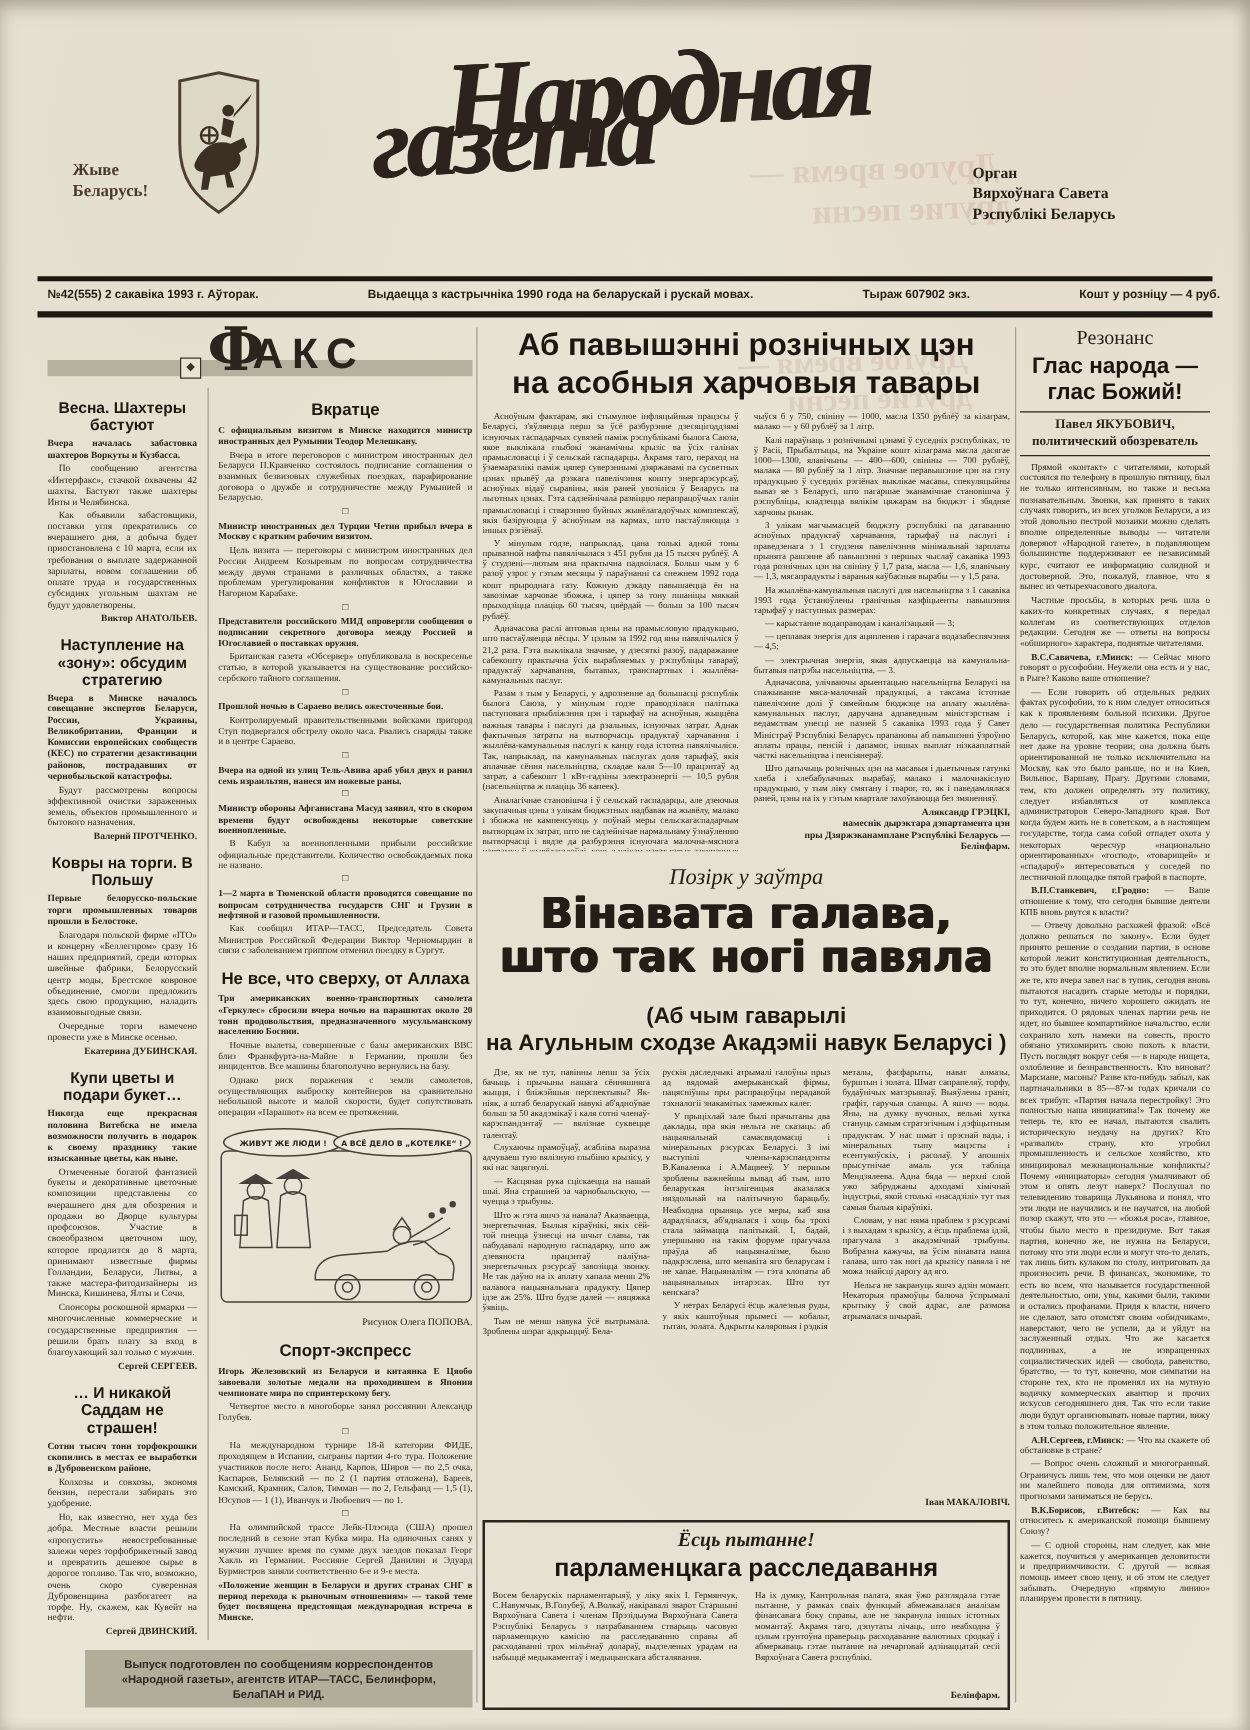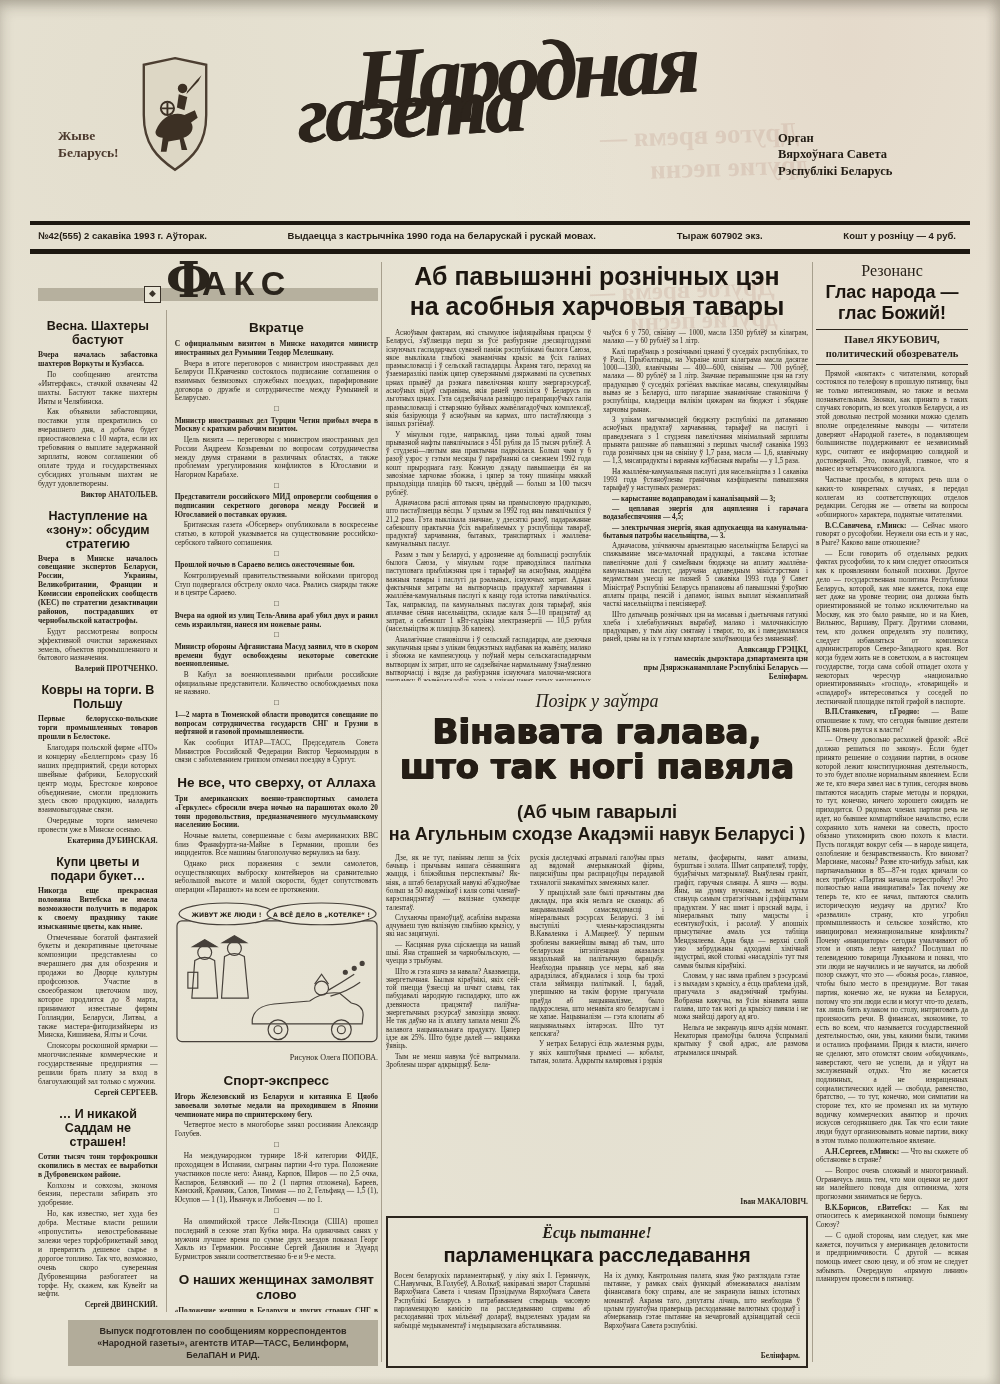--- a/index.html
+++ b/index.html
@@ -19,21 +19,21 @@
   .mast{position:absolute;left:292px;top:26px;width:560px;height:195px;transform:rotate(-3deg);color:#2c241c;}
   .mast .t1{font-style:italic;font-weight:bold;font-size:86px;letter-spacing:-4px;margin-left:66px;line-height:1;
             text-shadow:1px 0 currentColor;}
   .mast .t2{font-style:italic;font-weight:bold;font-size:82px;letter-spacing:-3px;margin-top:-52px;margin-left:6px;line-height:1;
             text-shadow:1px 0 currentColor;}
   .organ{position:absolute;right:32px;top:130px;width:190px;text-align:left;font-weight:bold;font-size:12.5px;line-height:1.3;color:#221c14;}
   .organ span{display:block;}
   .ghost{position:absolute;transform:scaleX(-1) rotate(2deg);font-weight:bold;color:rgba(150,75,65,.13);white-space:nowrap;}
 
   .rule1{position:absolute;left:30px;right:30px;top:221px;height:4px;background:#1d1811;}
-  .dateline{position:absolute;left:38px;right:44px;top:230px;display:flex;justify-content:space-between;align-items:center;
+  .dateline{position:absolute;left:38px;right:24px;top:230px;display:flex;justify-content:space-between;align-items:center;
             font-weight:bold;font-size:9.5px;font-family:"Liberation Sans",sans-serif;color:#221c14;}
   .rule2{position:absolute;left:30px;right:30px;top:249px;height:5px;background:#1d1811;}
 
   
   .zoneL{position:absolute;left:38px;top:262px;width:340px;height:1098px;}
   .zoneM{position:absolute;left:386px;top:262px;width:422px;height:1104px;}
   .zoneR{position:absolute;left:816px;top:262px;width:152px;height:1112px;}
   .vr{position:absolute;top:262px;bottom:22px;width:1px;background:#a79f8d;}
 
   
@@ -50,21 +50,21 @@
         font-size:7.4px;line-height:8.7px;text-align:justify;overflow:hidden;}
   .credit{margin-left:30px;margin-top:8px;background:#b2ac9a;color:#2f2922;text-align:center;
           font-family:"Liberation Sans",sans-serif;font-weight:bold;font-size:9px;line-height:1.35;padding:5px 8px;}
 
   
   .blk{margin:0 0 2px;text-indent:9px;}
   .blk .bname{font-weight:bold;}
   .blk .bname:empty{display:none;}
   .lead{font-weight:bold;text-indent:0;}
   .cont{text-indent:0;}
-  .dash{text-indent:9px;font-weight:bold;}
+  .dash{text-indent:9px;}
   .sig{text-align:right;font-weight:bold;text-indent:0;margin:2px 0 5px;}
   .sep{text-align:center;text-indent:0;margin:2px 0 3px;font-size:8px;}
   .h1a{font-family:"Liberation Sans",sans-serif;font-weight:bold;font-size:12.5px;line-height:1.12;
        text-align:center;text-indent:0;margin:9px 0 4px;color:#1f1911;}
   .h1b{font-family:"Liberation Sans",sans-serif;font-weight:bold;font-size:13.5px;line-height:1.12;
        text-align:center;text-indent:0;margin:10px 0 5px;color:#1f1911;}
 
   
   .cartoon{margin:6px 0 2px;}
   .cartoon svg{display:block;}
@@ -308,21 +308,20 @@
             <p class="blk p"><span>Четвертое место в многоборье занял россиянин Александр Голубев.</span></p>
 
             <p class="blk sep"><span>□</span></p>
 
             <p class="blk p"><span>На международном турнире 18-й категории ФИДЕ, проходящем в Испании, сыграны партии 4-го тура. Положение участников после него: Ананд, Карпов, Широв — по 2,5 очка, Каспаров, Белявский — по 2 (1 партия отложена), Бареев, Камский, Крамник, Салов, Тимман — по 2, Гельфанд — 1,5 (1), Юсупов — 1 (1), Иванчук и Любоевич — по 1.</span></p>
 
             <p class="blk sep"><span>□</span></p>
 
             <p class="blk p"><span>На олимпийской трассе Лейк-Плэсида (США) прошел последний в сезоне этап Кубка мира. На одиночных санях у мужчин лучшее время по сумме двух заездов показал Георг Хакль из Германии. Россияне Сергей Данилин и Эдуард Бурмистров заняли соответственно 6-е и 9-е места.</span></p>
 
-            <p class="blk h1b"><span>О наших женщинах замолвят слово</span></p>
 
             <p class="blk lead"><span>«Положение женщин в Беларуси и других странах СНГ в период перехода к рыночным отношениям» — такой теме будет посвящена предстоящая международная встреча в Минске.</span></p>
 
           </div>
       </div>
     </div>
 
     <div class="credit">Выпуск подготовлен по сообщениям корреспондентов «Народной газеты», агентств ИТАР—ТАСС, Белинформ, БелаПАН и РИД.</div>
   </section>
 

